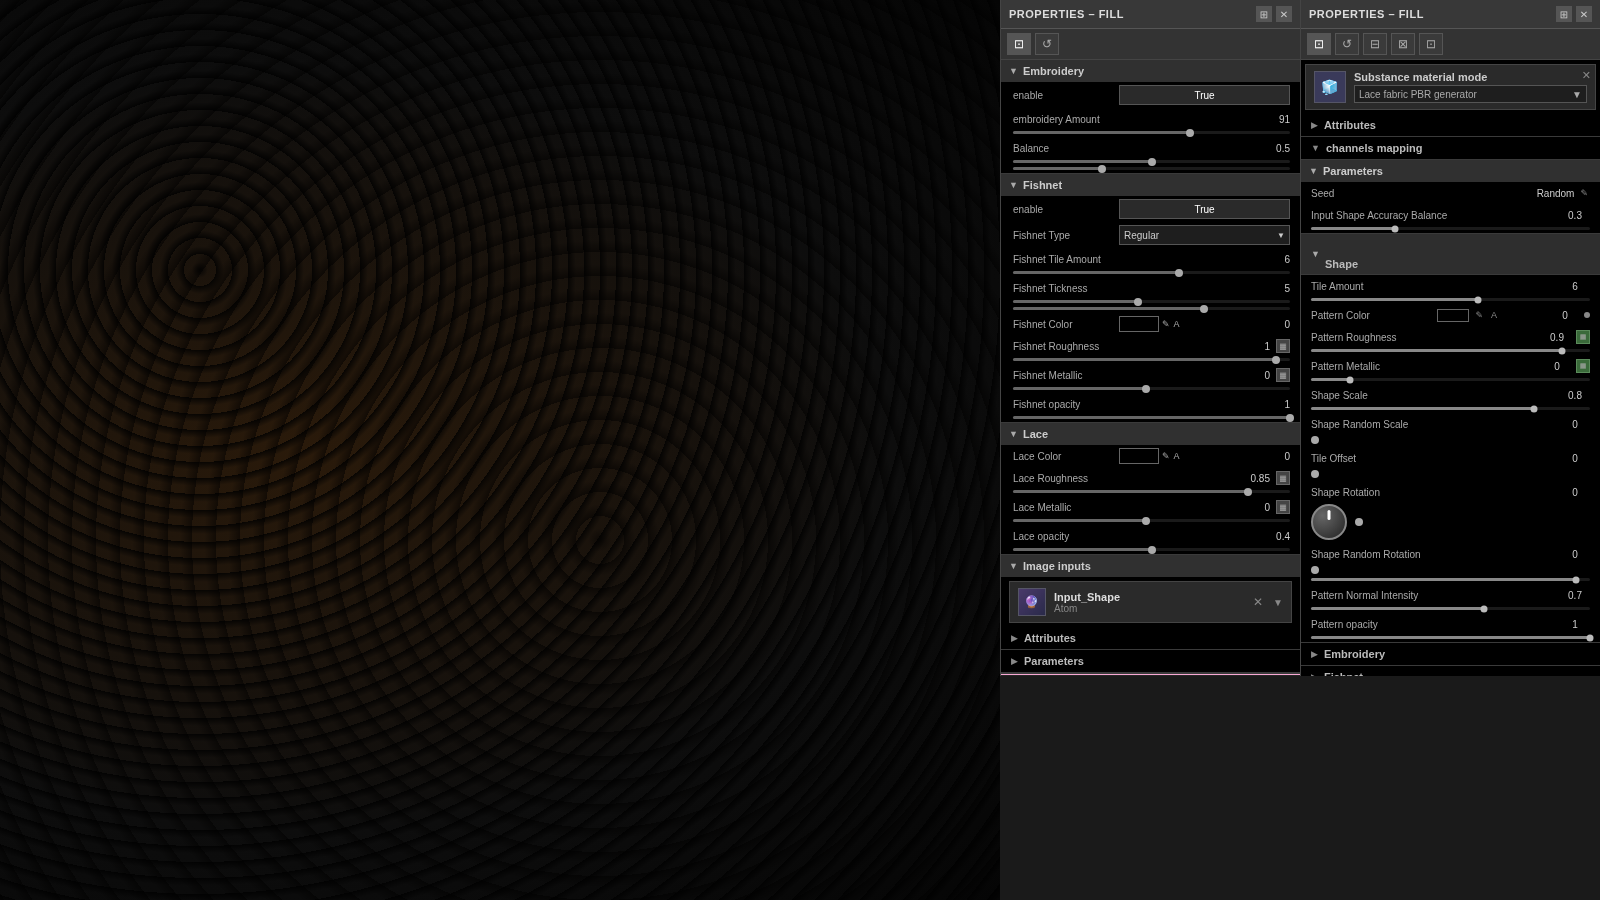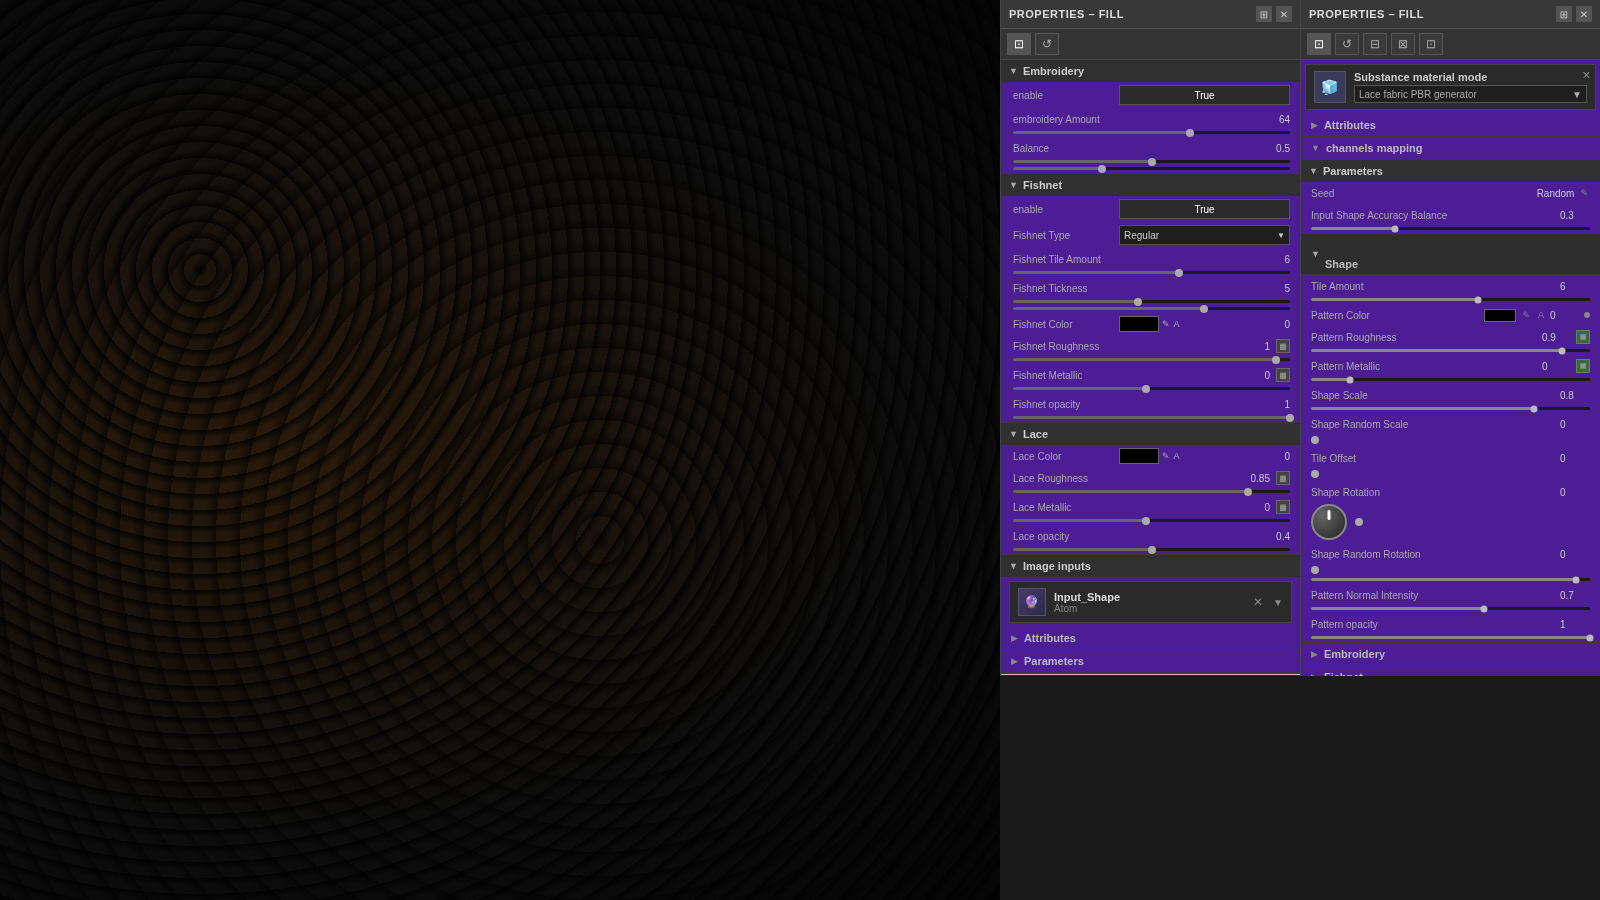--- a/index.html
+++ b/index.html
@@ -34,21 +34,21 @@
       background:
         repeating-radial-gradient(circle at 20% 30%, rgba(0,0,0,0.8) 0px, transparent 8px, transparent 16px),
         repeating-radial-gradient(circle at 60% 60%, rgba(30,20,10,0.6) 0px, transparent 12px, transparent 24px);
       mix-blend-mode: multiply;
     }
 
     
     .panel {
       width: 300px;
       height: 676px;
-      background: #4c1d95;
+      background: #000000;
       border-left: 1px solid #444;
       display: flex;
       flex-direction: column;
       overflow: hidden;
     }
 
     .panel-header {
       background: #383838;
       padding: 6px 8px;
       display: flex;
@@ -341,22 +341,23 @@
       gap: 4px;
     }
     .param-label {
       color: #aaa;
       font-size: 10px;
       flex: 1;
     }
     .param-value {
       color: #ccc;
       font-size: 10px;
-      text-align: left;
+      text-align: center;
       min-width: 30px;
+      margin-left: 47px;
     }
     .param-edit-btn {
       font-size: 9px;
       color: #888;
       cursor: pointer;
       padding: 0 2px;
     }
 
     
     .rotation-dial {
@@ -507,21 +508,21 @@
         <span class="section-title">Embroidery</span>
       </div>
       <div class="prop-row">
         <span class="prop-label">enable</span>
         <div class="enable-btn active">
           <span>True</span>
         </div>
       </div>
       <div class="prop-row">
         <span class="prop-label">embroidery Amount</span>
-        <span class="prop-value prop-value-right">64</span>
+        <span class="prop-value prop-value-right">91</span>
       </div>
       <div class="slider-row">
         <div class="slider-track">
           <div class="slider-fill" style="width:64%"></div>
           <div class="slider-thumb" style="left:64%"></div>
         </div>
       </div>
       <div class="prop-row">
         <span class="prop-label">Balance</span>
         <span class="prop-value prop-value-right">0.5</span>

